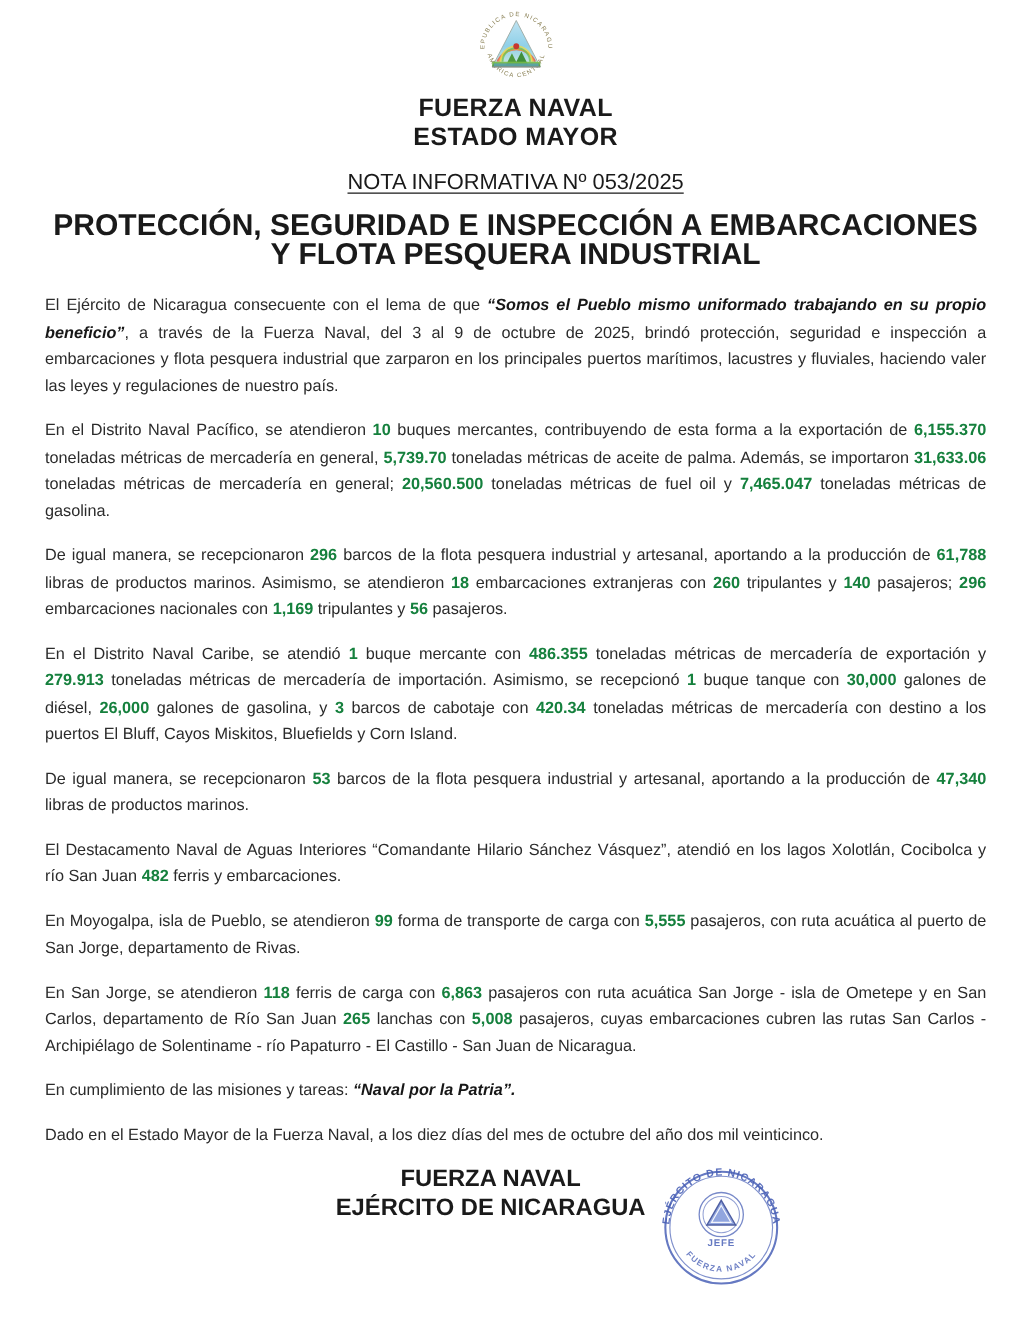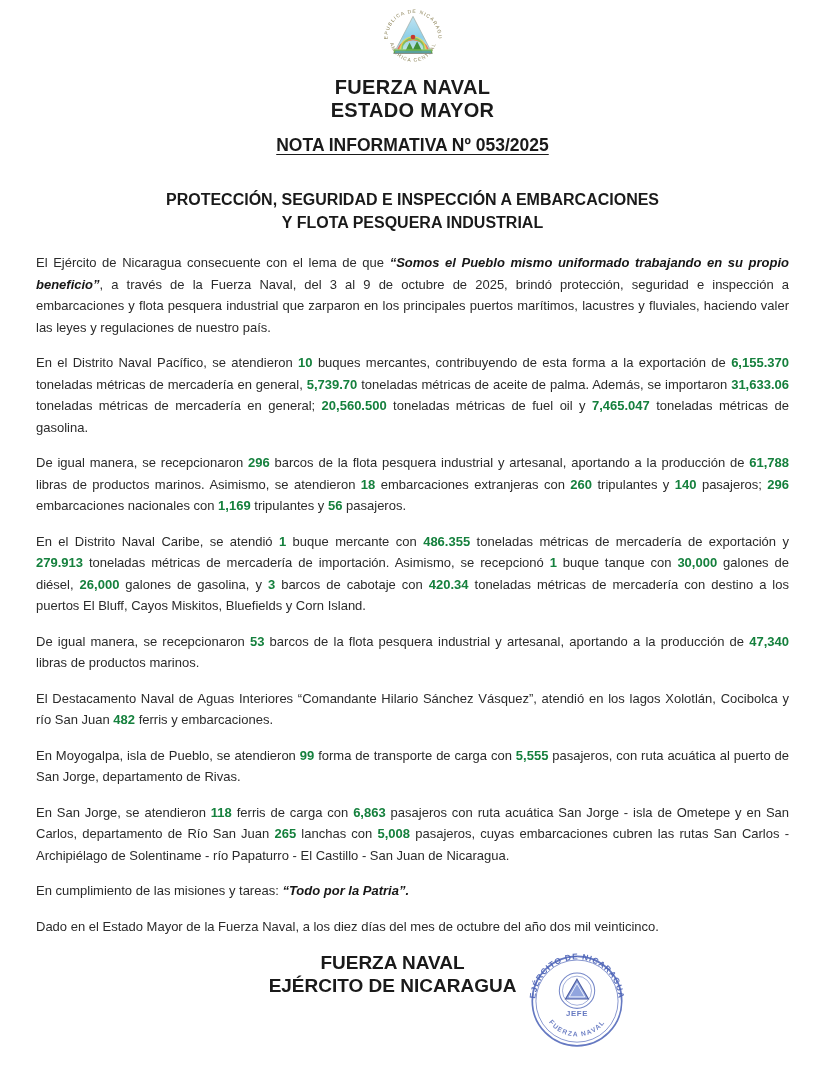--- a/index.html
+++ b/index.html
@@ -42,35 +42,35 @@
     margin-top: 4px;
   }
   .head-line {
     font-weight: bold;
     font-size: 20px;
     letter-spacing: 0.3px;
     line-height: 23px;
     color: #1a1a1a;
   }
   .nota-line {
-    font-weight: bold;
+    font-weight: normal;
     font-size: 17.5px;
     line-height: 21px;
     margin-top: 13px;
     color: #1a1a1a;
   }
   .nota-line span.u {
     text-decoration: underline;
     text-underline-offset: 3px;
   }
   .subject {
     font-weight: bold;
-    font-size: 16px;
+    font-size: 24px;
     line-height: 23px;
-    margin-top: 32px;
+    margin-top: 13px;
     color: #1a1a1a;
     padding: 0 40px;
   }
 
   
   .body-wrap {
     margin: 0 36px 0 36px;
     width: 753px;
     box-sizing: border-box;
     padding-top: 18px;
@@ -183,21 +183,21 @@
     <p class="para"><span>En el Distrito Naval Caribe, se atendió </span><b>1</b><span> buque mercante con </span><b>486.355</b><span> toneladas métricas de mercadería de exportación y </span><b>279.913</b><span> toneladas métricas de mercadería de importación. Asimismo, se recepcionó </span><b>1</b><span> buque tanque con </span><b>30,000</b><span> galones de diésel, </span><b>26,000</b><span> galones de gasolina, y </span><b>3</b><span> barcos de cabotaje con </span><b>420.34</b><span> toneladas métricas de mercadería con destino a los puertos El Bluff, Cayos Miskitos, Bluefields y Corn Island.</span></p>
 
     <p class="para"><span>De igual manera, se recepcionaron </span><b>53</b><span> barcos de la flota pesquera industrial y artesanal, aportando a la producción de </span><b>47,340</b><span> libras de productos marinos.</span></p>
 
     <p class="para"><span>El Destacamento Naval de Aguas Interiores “Comandante Hilario Sánchez Vásquez”, atendió en los lagos Xolotlán, Cocibolca y río San Juan </span><b>482</b><span> ferris y embarcaciones.</span></p>
 
     <p class="para"><span>En Moyogalpa, isla de Pueblo, se atendieron </span><b>99</b><span> forma de transporte de carga con </span><b>5,555</b><span> pasajeros, con ruta acuática al puerto de San Jorge, departamento de Rivas.</span></p>
 
     <p class="para"><span>En San Jorge, se atendieron </span><b>118</b><span> ferris de carga con </span><b>6,863</b><span> pasajeros con ruta acuática San Jorge - isla de Ometepe y en San Carlos, departamento de Río San Juan </span><b>265</b><span> lanchas con </span><b>5,008</b><span> pasajeros, cuyas embarcaciones cubren las rutas San Carlos - Archipiélago de Solentiname - río Papaturro - El Castillo - San Juan de Nicaragua.</span></p>
 
-    <p class="para"><span>En cumplimiento de las misiones y tareas: </span><i class="bi">“Todo por la Patria”.</i></p>
+    <p class="para"><span>En cumplimiento de las misiones y tareas: </span><i class="bi">“Naval por la Patria”.</i></p>
 
 
     <p class="para"><span>Dado en el Estado Mayor de la Fuerza Naval, a los diez días del mes de octubre del año dos mil veinticinco.</span></p>
 
     <div class="footer">
       <div class="footer-center">
         <div>FUERZA NAVAL</div>
         <div>EJÉRCITO DE NICARAGUA</div>
       </div>
 

